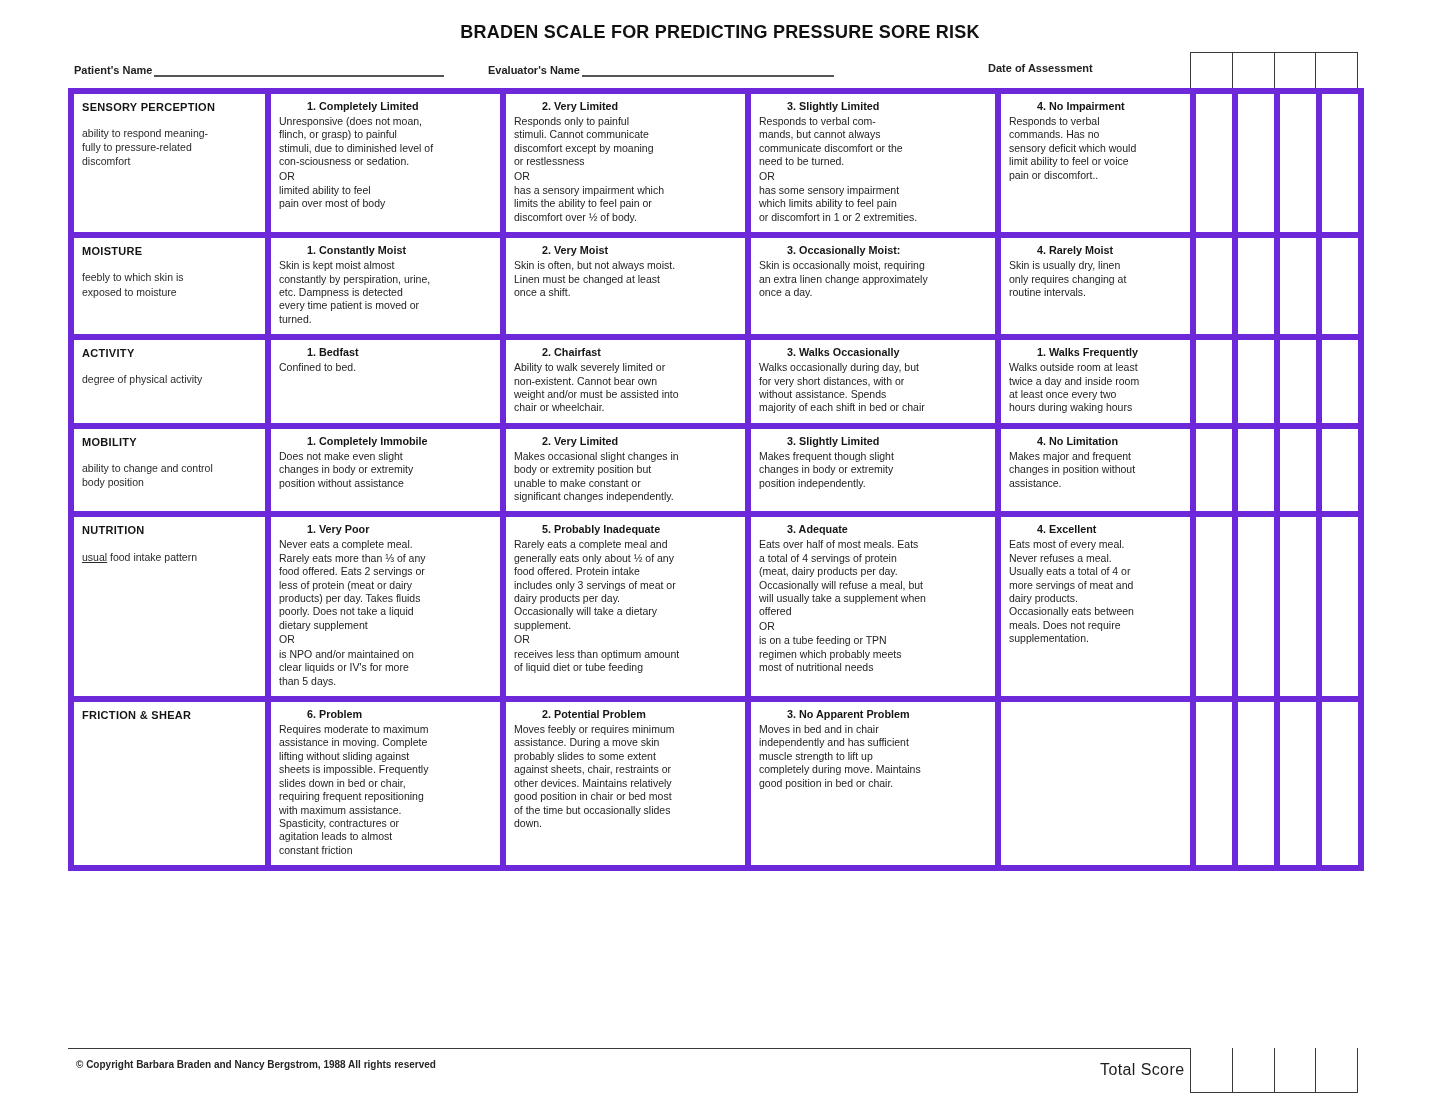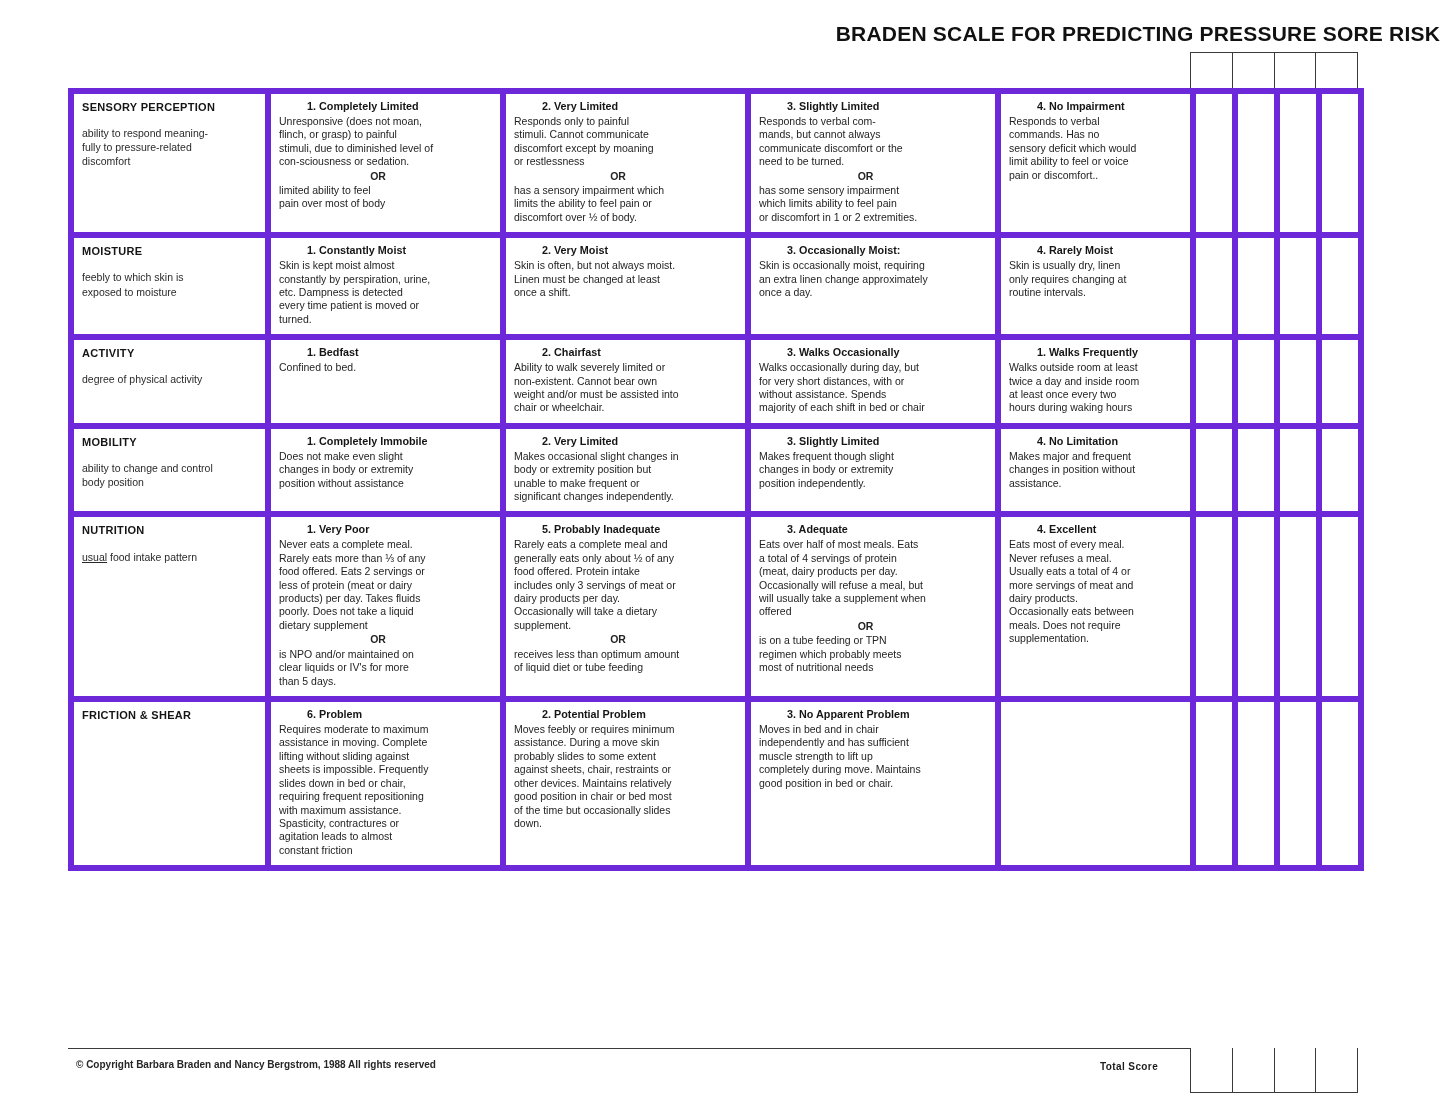--- a/index.html
+++ b/index.html
@@ -22,22 +22,22 @@
     height: 1111px;
     box-sizing: border-box;
   }
 
   
   .title {
     position: absolute;
     left: 0;
     top: 22px;
     width: 1440px;
-    text-align: right;
-    font-size: 21px;
+    text-align: center;
+    font-size: 18px;
     font-weight: bold;
     letter-spacing: 0.2px;
     color: #111;
   }
 
   
   .headerbar {
     position: absolute;
     left: 68px;
     top: 62px;
@@ -107,22 +107,21 @@
 
   .opt-title {
     font-weight: bold;
     font-size: 10.8px;
     margin-bottom: 1px;
     color: #151515;
     margin-left: 28px;
   }
   .opt-body { white-space: pre-line; }
   .opt-or {
-    text-align: center;
-    font-weight: bold;
+    font-weight: normal;
     padding: 1px 0 1px 0;
   }
   .score-cell { background: #fff; }
 
   
   .hdr-scorebox {
     position: absolute;
     top: 52px;
     left: 1190px;
     width: 168px;
@@ -154,22 +153,22 @@
     top: 10px;
     font-size: 10px;
     font-weight: bold;
     color: #262626;
     white-space: nowrap;
   }
   .total-label {
     position: absolute;
     left: 1032px;
     top: 12px;
-    font-size: 10px;
-    font-weight: bold;
+    font-size: 16px;
+    font-weight: normal;
     color: #1d1d1d;
     letter-spacing: 0.4px;
   }
   .total-boxes {
     position: absolute;
     left: 1122px;
     top: -1px;
     width: 168px;
     height: 45px;
     display: flex;
@@ -192,20 +191,33 @@
     border-top: 1px solid #3a3a3a;
   }
 </style>
 </head>
 <body>
 
 <div class="page">
 
   <div class="title">BRADEN SCALE FOR PREDICTING PRESSURE SORE RISK</div>
 
+  <div class="headerbar">
+    <div class="hdr-field" id="f-patient">
+      <span class="hdr-label">Patient's Name</span>
+      <span class="hdr-rule"></span>
+    </div>
+    <div class="hdr-field" id="f-evaluator">
+      <span class="hdr-label">Evaluator's Name</span>
+      <span class="hdr-rule"></span>
+    </div>
+    <div class="hdr-field" id="f-date">
+      <span class="hdr-label">Date of Assessment</span>
+    </div>
+  </div>
 
   <div class="hdr-scorebox">
     <div></div>
     <div></div>
     <div></div>
     <div></div>
   </div>
 
   <table class="grid">
     <colgroup>
@@ -353,21 +365,21 @@
           <td>
             <div class="opt-title">1. Completely Immobile</div>
             <div class="opt-body">Does not make even slight
 changes in body or extremity
 position without assistance</div>
           </td>
           <td>
             <div class="opt-title">2.  Very Limited</div>
             <div class="opt-body">Makes occasional slight changes in
 body or extremity position but
-unable to make frequent or
+unable to make constant or
 significant changes independently.</div>
           </td>
           <td>
             <div class="opt-title">3. Slightly Limited</div>
             <div class="opt-body">Makes frequent though slight
  changes in body or extremity
 position independently.</div>
           </td>
           <td>
             <div class="opt-title">4.  No Limitation</div>

